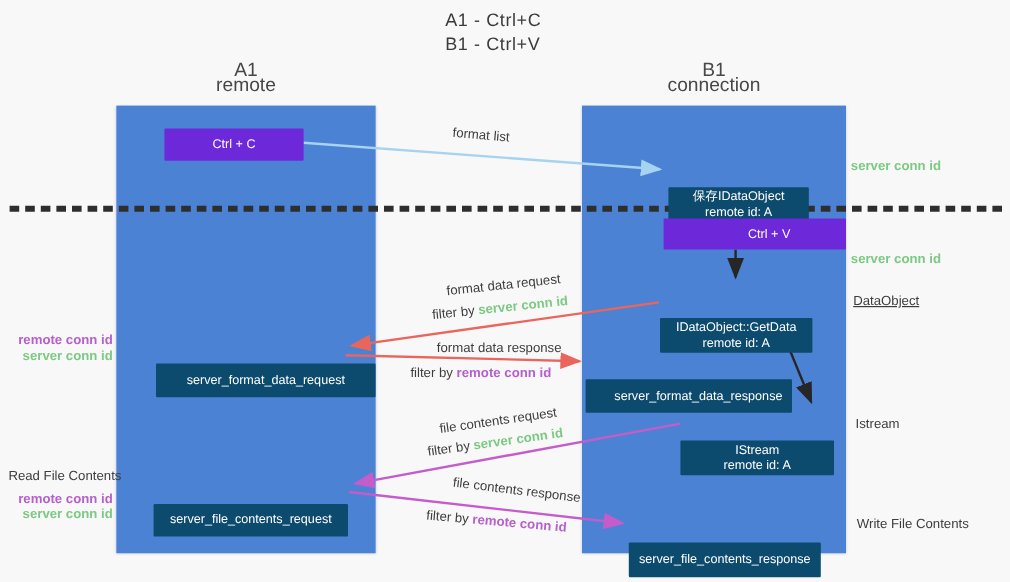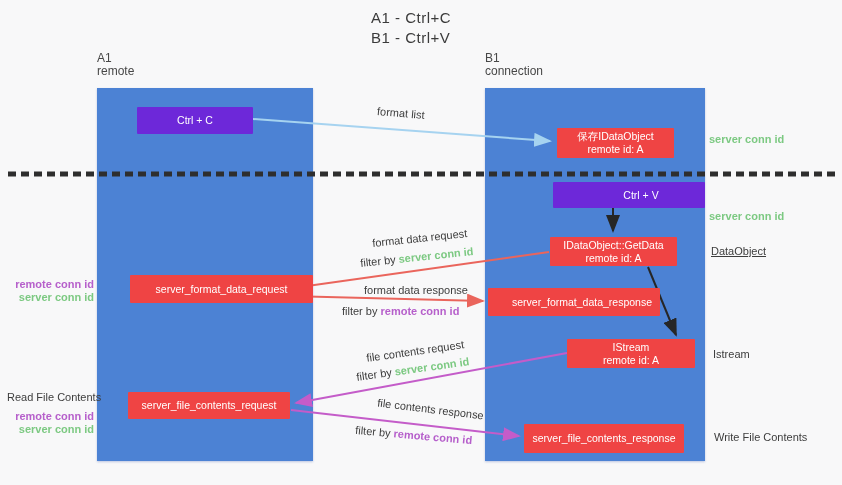--- a/index.html
+++ b/index.html
@@ -12,22 +12,22 @@
     color:#3d3d3d;
   }
   .canvas{position:absolute;inset:0;width:842px;height:485px;}
 
   .title{
     position:absolute;left:371px;top:8px;
     font-size:15px;line-height:20px;color:#3b3b3b;letter-spacing:.5px;
   }
 
   .col-header{
-    position:absolute;top:52px;
-    font-size:12px;line-height:13px;color:#474747;
+    position:absolute;top:52px;text-align:center;
+    font-size:16px;line-height:13px;color:#474747;
   }
   .col-header.left{left:97px;width:216px;}
   .col-header.right{left:485px;width:220px;}
 
   .lifeline{
     position:absolute;top:88px;height:373px;
     background:#4c82d4;
     box-shadow:0 1px 2px rgba(80,110,180,.35);
   }
   .lifeline.left{left:97px;width:216px;}
@@ -41,21 +41,21 @@
   .a-magenta{stroke:#c45cc9;stroke-width:2;}
 
   .box{
     position:absolute;z-index:4;
     display:flex;flex-direction:column;align-items:center;justify-content:center;
     color:#fff;text-align:center;
     font-size:10.5px;line-height:13px;
     border-radius:1px;
   }
   .box.green{background:#6d28d9;}
-  .box.orange{background:#ef4444;}
+  .box.orange{background:#0c4a6e;margin-top:28px;}
 
   .lbl{
     position:absolute;z-index:5;
     font-size:11px;line-height:13px;color:#3d3d3d;white-space:nowrap;
   }
   .green-t{color:#7cc982;font-weight:bold;}
   .purple-t{color:#b65fcb;font-weight:bold;}
   .right-align{text-align:right;}
 </style>
 </head>

